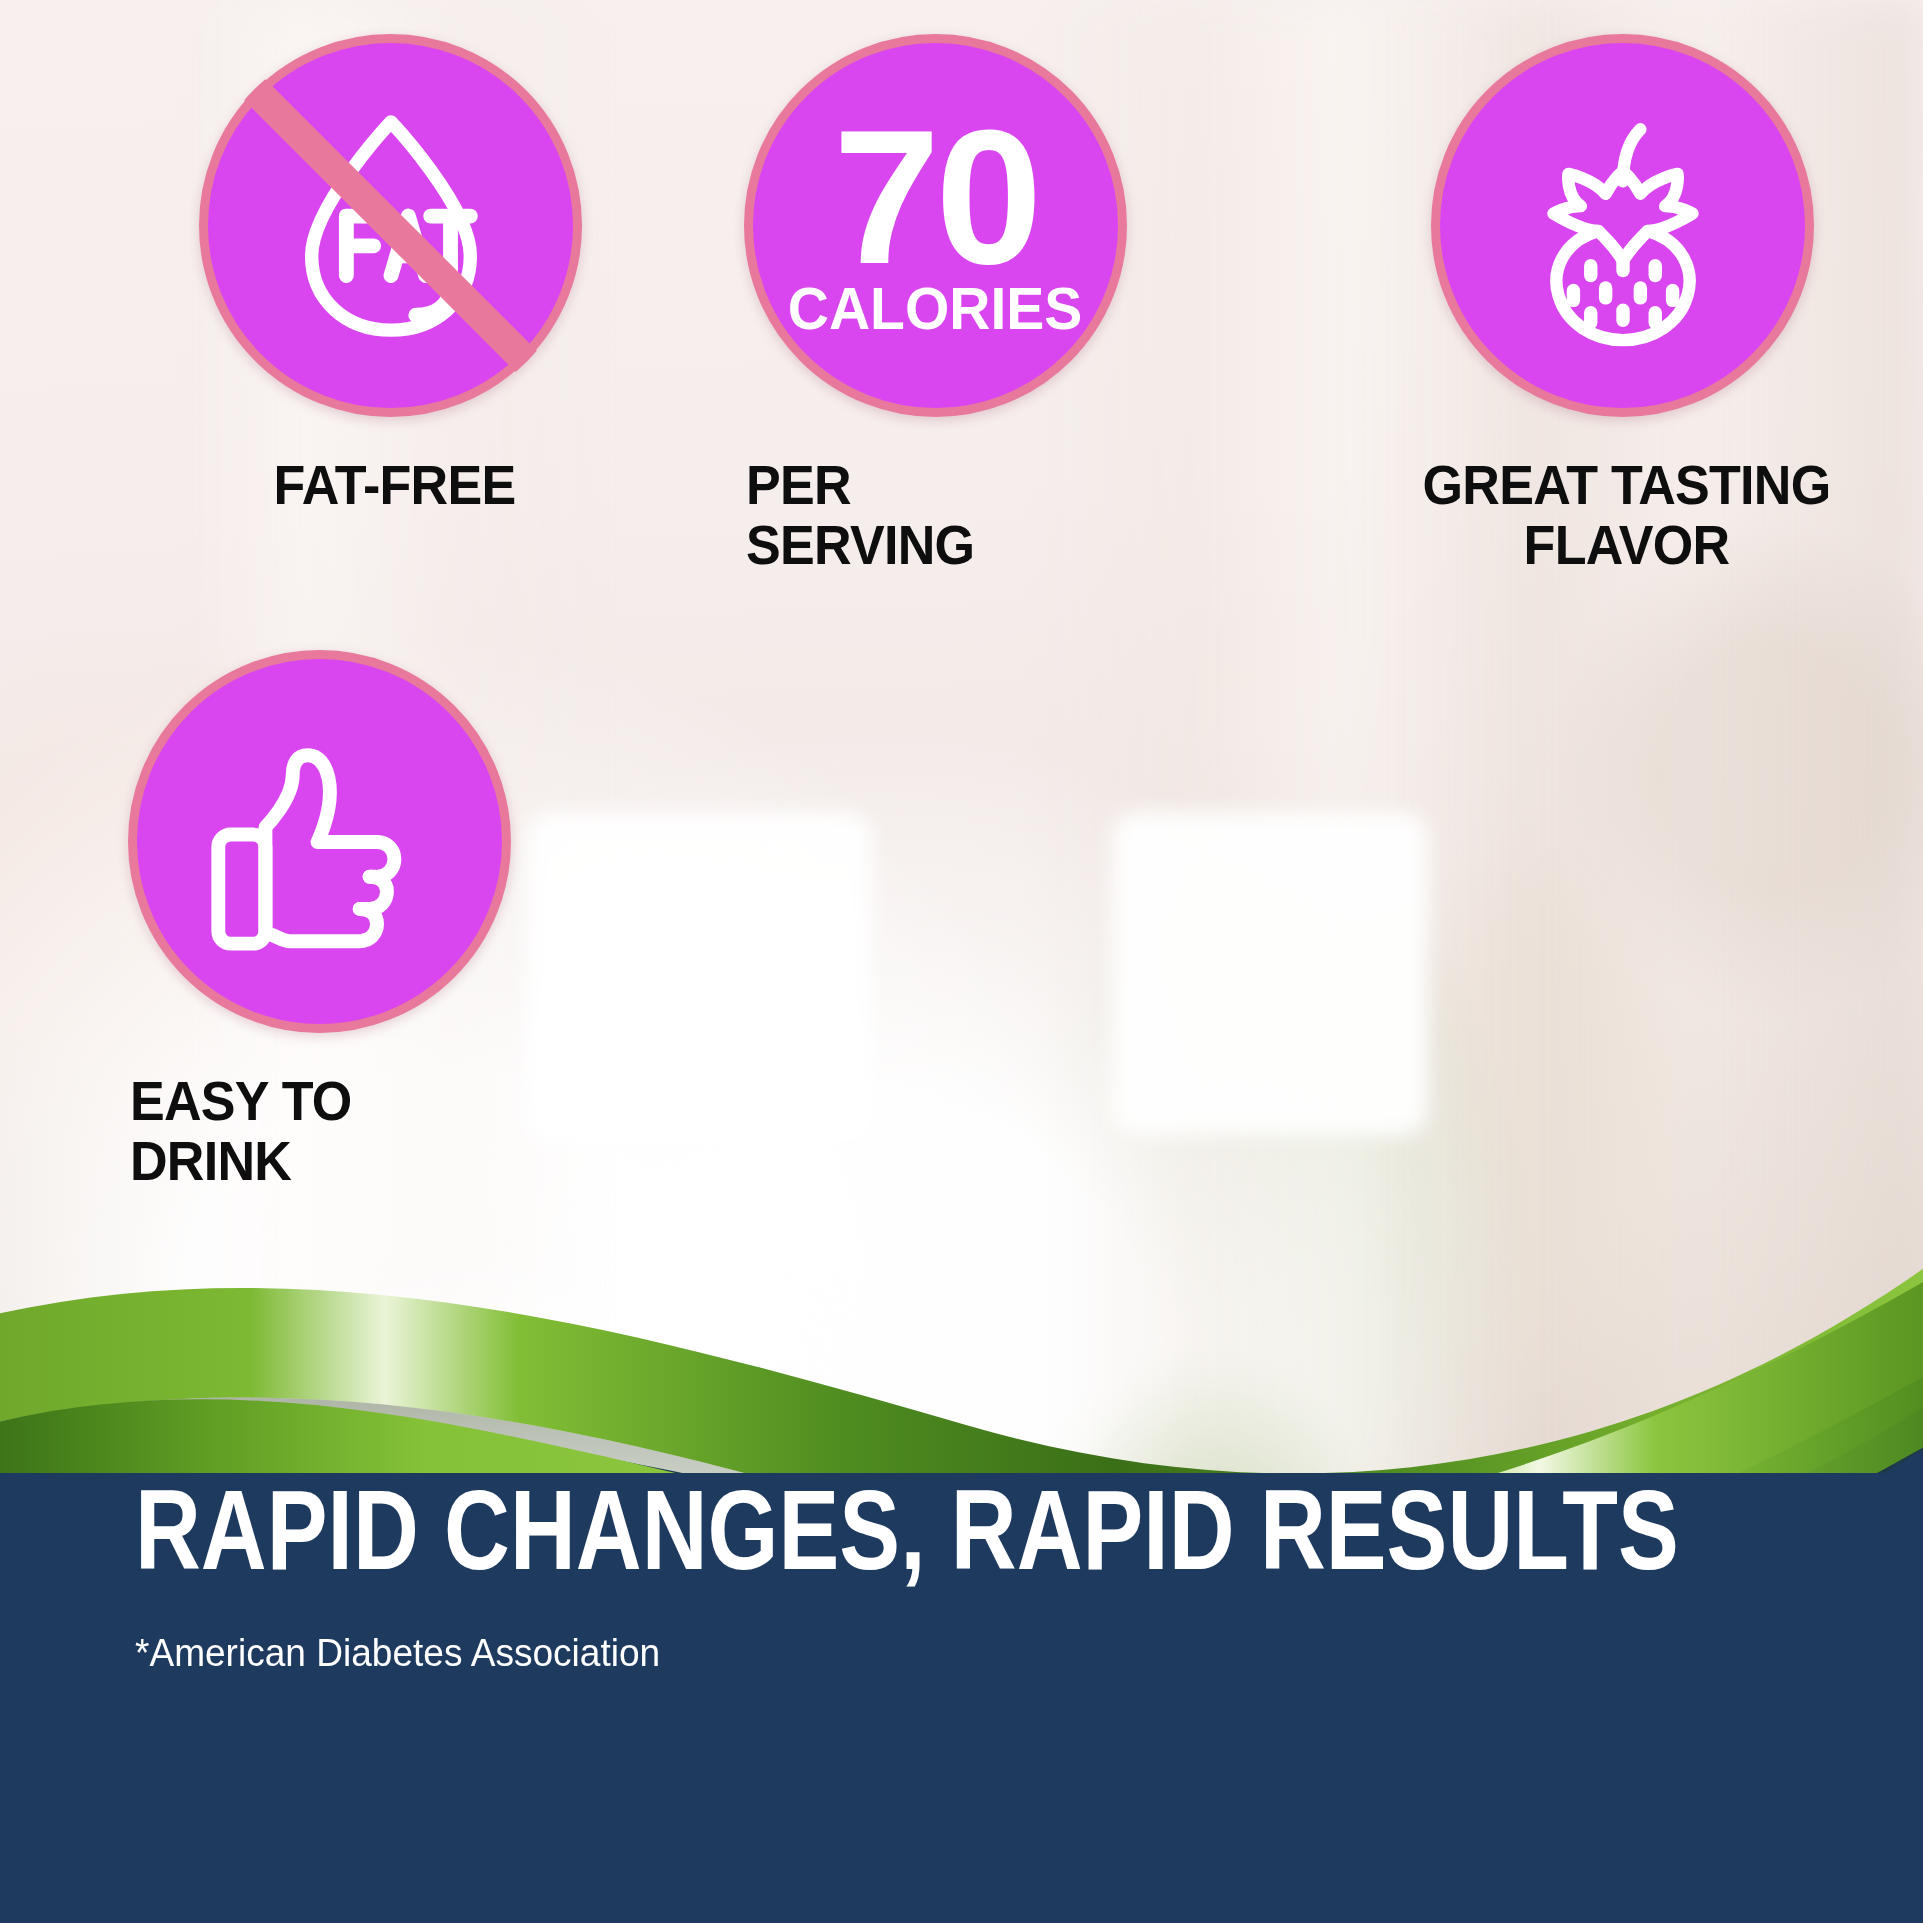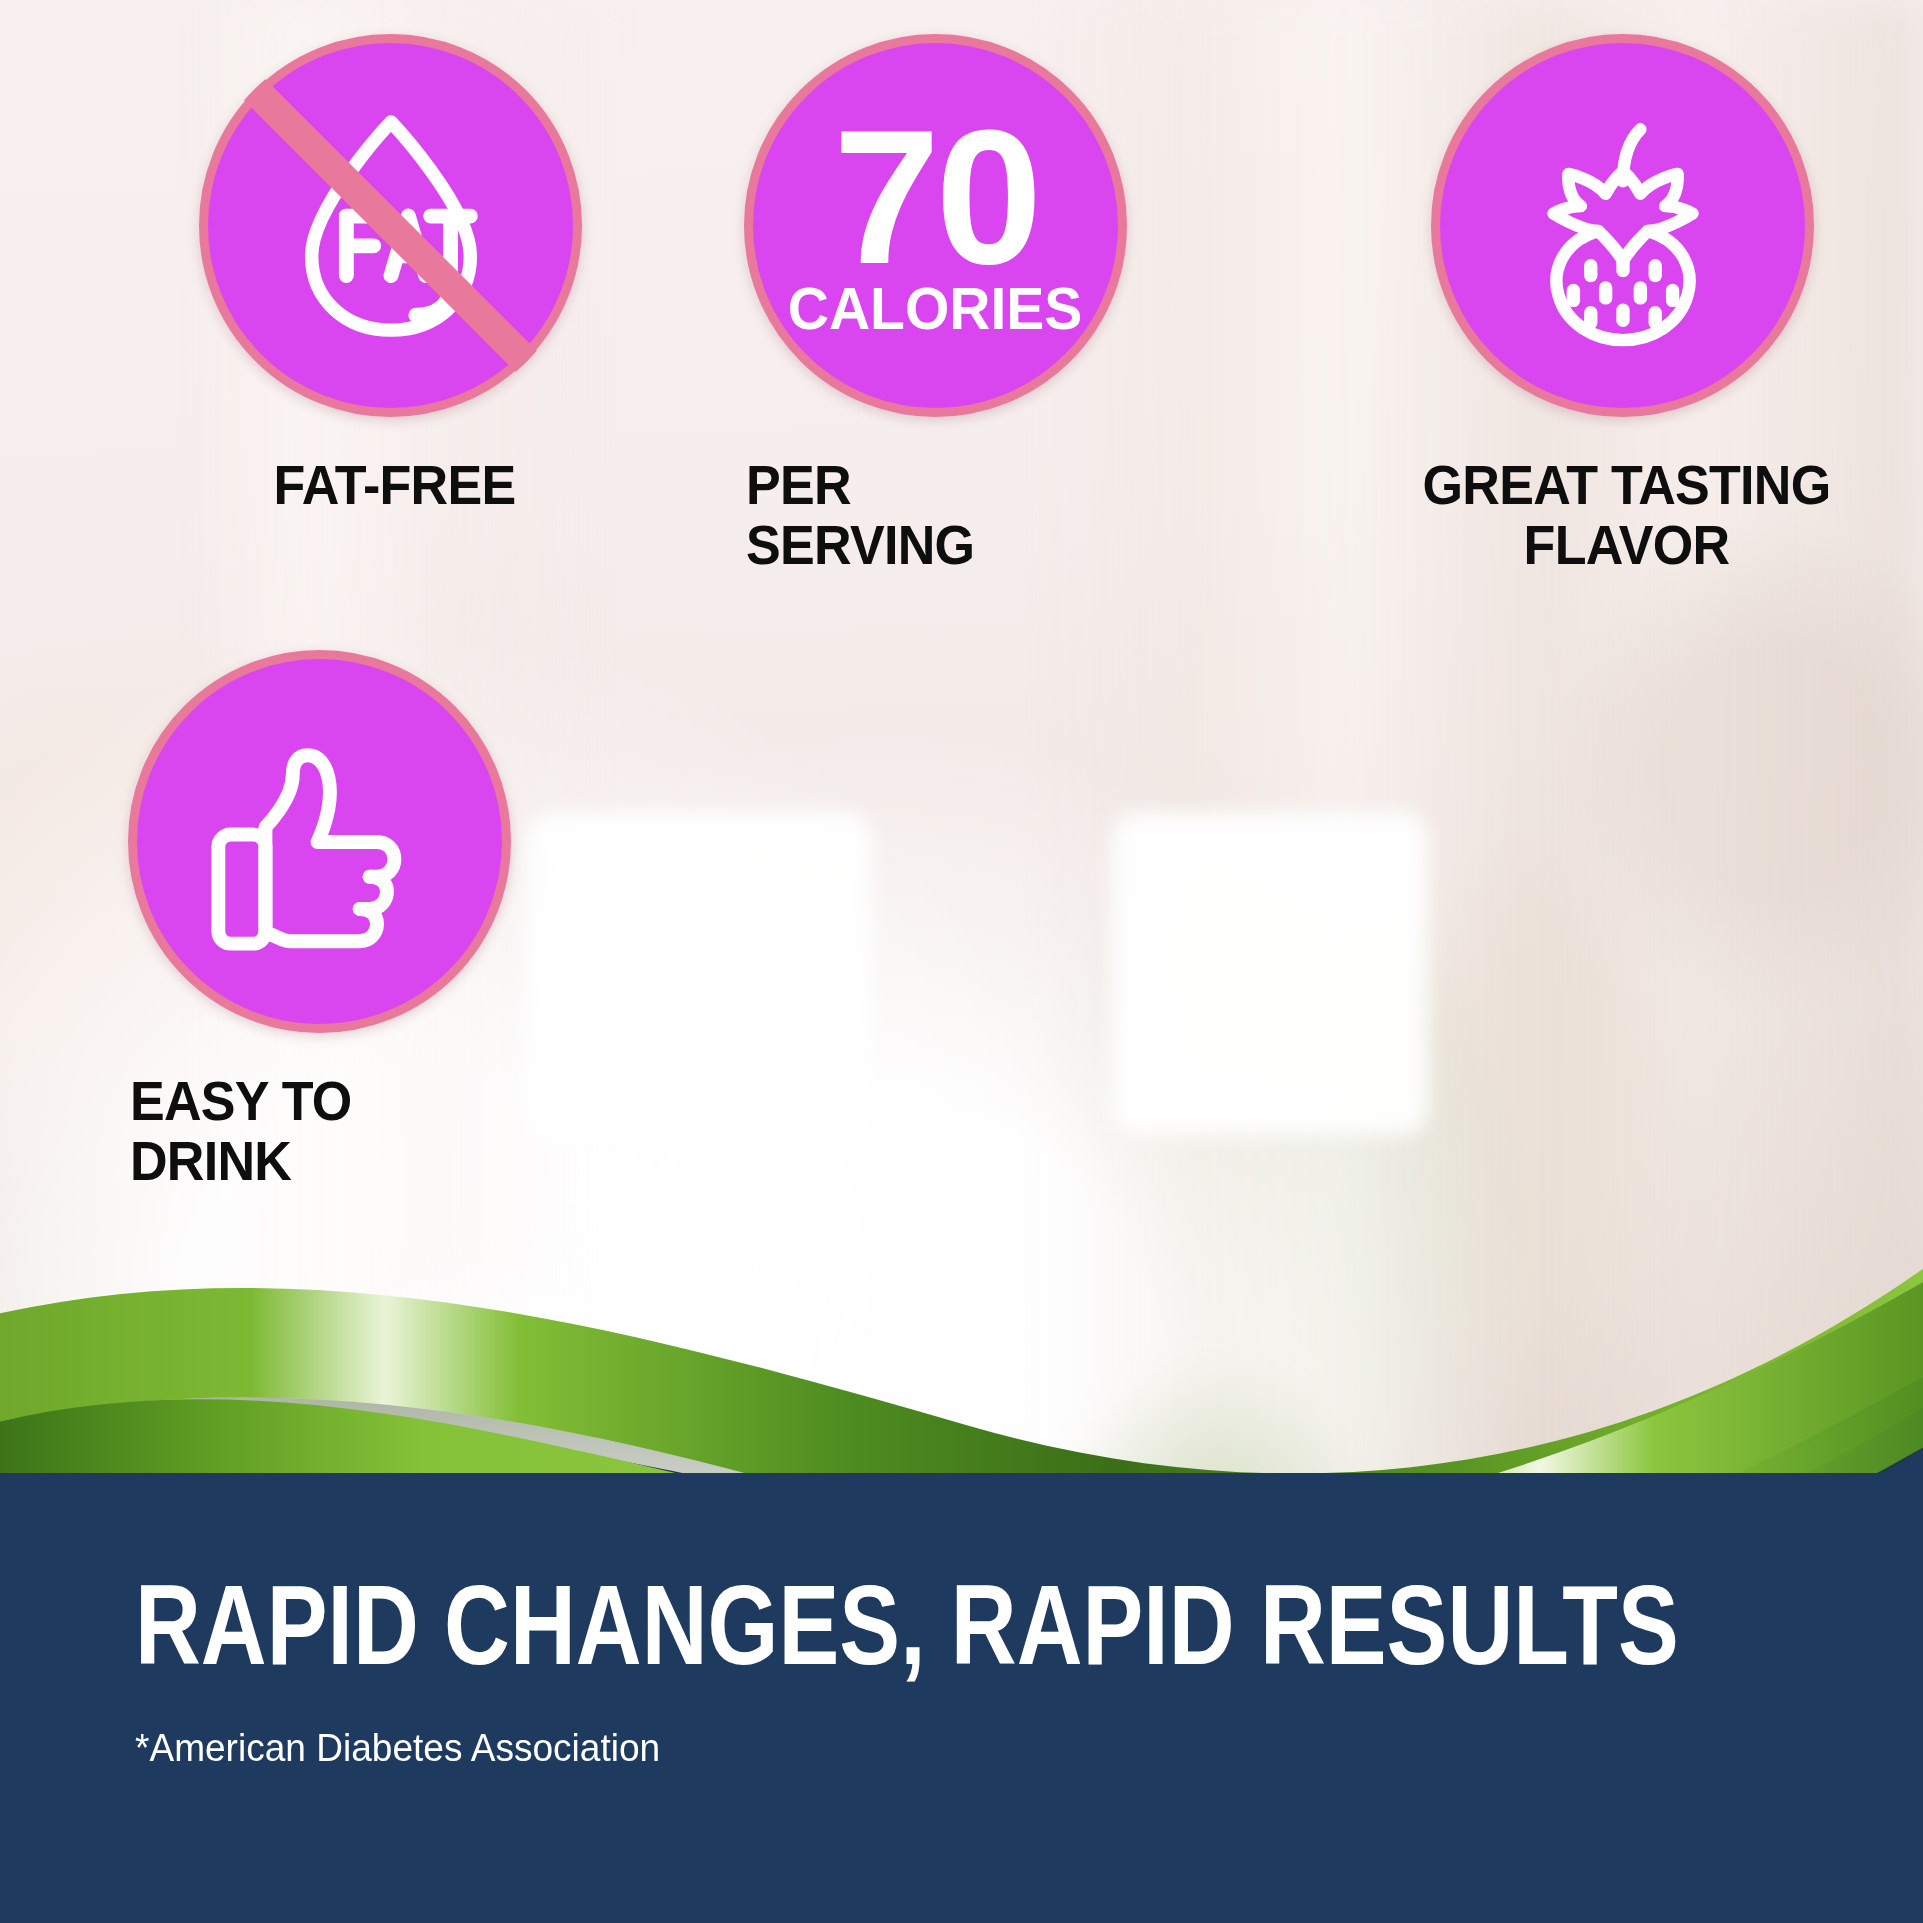--- a/index.html
+++ b/index.html
@@ -121,21 +121,21 @@
     position:absolute; left:0; top:1229px; width:1924px; height:481px;
     pointer-events:none;
   }
   
   #footer-band {
     position:absolute; left:0; bottom:0; width:1924px; height:451px;
     background:#1E3A5F; z-index:1;
   }
   #footer-content {
     position:absolute; left:0; bottom:0; width:1924px; height:451px;
-    z-index:4; padding-left:135px; padding-top:95px;
+    z-index:4; padding-left:135px; 
   }
   #tagline {
     font-size:114px; font-weight:bold; color:#FFFFFF;
     letter-spacing:0px; transform:scaleX(0.80); transform-origin:left center;
     white-space:nowrap; line-height:1;
   }
   #footnote {
     margin-top:44px; font-size:39px; color:#FFFFFF; font-weight:normal;
     transform:scaleX(0.95); transform-origin:left center;
   }

